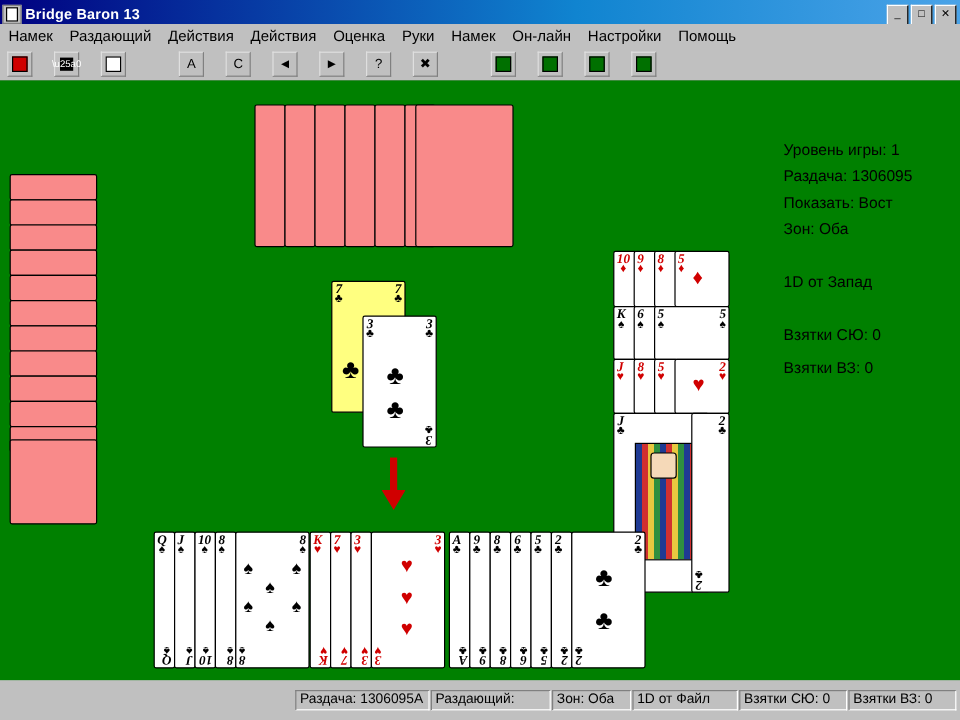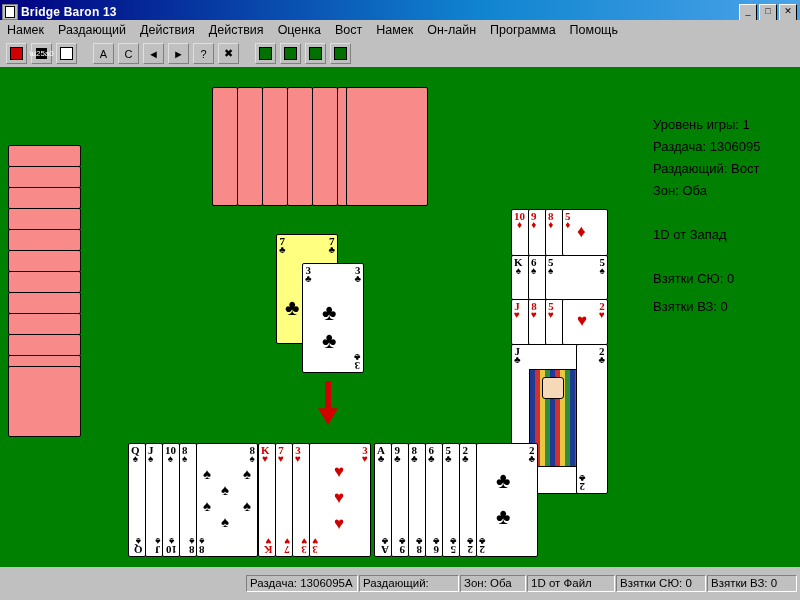--- a/index.html
+++ b/index.html
@@ -45,21 +45,21 @@
   }
   .menu-item{font-size:12.5px;color:#000;padding:2px 7px;white-space:nowrap;}
 
   
   .toolbar{
     position:absolute;left:0;top:40px;width:800px;height:27px;
     background:#c0c0c0;display:flex;align-items:center;padding-left:6px;
     border-bottom:1px solid #808080;
   }
   .tool{
-    width:19px;height:19px;margin-right:4px;background:#c0c0c0;
+    width:19px;height:19px;margin-right:18px;background:#c0c0c0;
     border-top:1px solid #dfdfdf;border-left:1px solid #dfdfdf;
     border-right:1px solid #808080;border-bottom:1px solid #808080;
     display:flex;align-items:center;justify-content:center;
     font-size:11px;color:#000;position:relative;
   }
   .tool.sep{border:none;background:transparent;width:8px;}
   .tool .sq{width:11px;height:11px;}
 
   
   .felt{
@@ -75,21 +75,21 @@
   .cardback{
     position:absolute;background:#f98a8a;border:1px solid #000;border-radius:2px;
     box-sizing:border-box;
   }
   .corner{
     position:absolute;font-size:11px;font-weight:bold;line-height:10px;
     text-align:center;font-family:"Liberation Serif", serif;
   }
   .corner.tl{left:2px;top:1px;}
   .corner.br{right:2px;bottom:1px;transform:rotate(180deg);}
-  .rank{display:block;font-size:11px;}
+  .rank{display:block;font-size:11px;font-style:italic;}
   .suit{display:block;font-size:10px;margin-top:-1px;}
   .red{color:#d00000;}
   .blk{color:#000;}
   .pip{position:absolute;font-size:15px;line-height:15px;text-align:center;}
   .bigpip{position:absolute;font-size:22px;line-height:22px;}
 
   
   .info{position:absolute;color:#000;font-size:13px;white-space:nowrap;}
 
   
@@ -118,24 +118,24 @@
       <div class="tbtn">✕</div>
     </div>
   </div>
 
   <div class="menubar">
     <div class="menu-item">Намек</div>
     <div class="menu-item">Раздающий</div>
     <div class="menu-item">Действия</div>
     <div class="menu-item">Действия</div>
     <div class="menu-item">Оценка</div>
-    <div class="menu-item">Вост</div>
+    <div class="menu-item">Руки</div>
     <div class="menu-item">Намек</div>
     <div class="menu-item">Он-лайн</div>
-    <div class="menu-item">Программа</div>
+    <div class="menu-item">Настройки</div>
     <div class="menu-item">Помощь</div>
   </div>
 
   <div class="toolbar">
     <div class="tool">
       <span class="sq" style="background:#d00000;border:1px solid #000;"></span>
     </div>
     <div class="tool">
       <span class="sq" style="background:#000;display:flex;align-items:center;justify-content:center;color:#fff;font-size:8px;">\u25a0</span>
     </div>
@@ -515,21 +515,21 @@
             <span class="suit">♣</span>
         </span>
         <span class="bigpip blk" style="left:19px;top:26px;">♣</span>
         <span class="bigpip blk" style="left:19px;top:62px;">♣</span>
       </div>
     </div>
 
     <div>
       <div class="info" style="left:653px;top:50px;">Уровень игры: 1</div>
       <div class="info" style="left:653px;top:72px;">Раздача: 1306095</div>
-      <div class="info" style="left:653px;top:94px;">Раздающий: Вост</div>
+      <div class="info" style="left:653px;top:94px;">Показать: Вост</div>
       <div class="info" style="left:653px;top:116px;">Зон: Оба</div>
       <div class="info" style="left:653px;top:160px;">1D от Запад</div>
       <div class="info" style="left:653px;top:204px;">Взятки СЮ: 0</div>
       <div class="info" style="left:653px;top:232px;">Взятки ВЗ: 0</div>
     </div>
 
   </div>
 
   <div class="statusbar">
 

